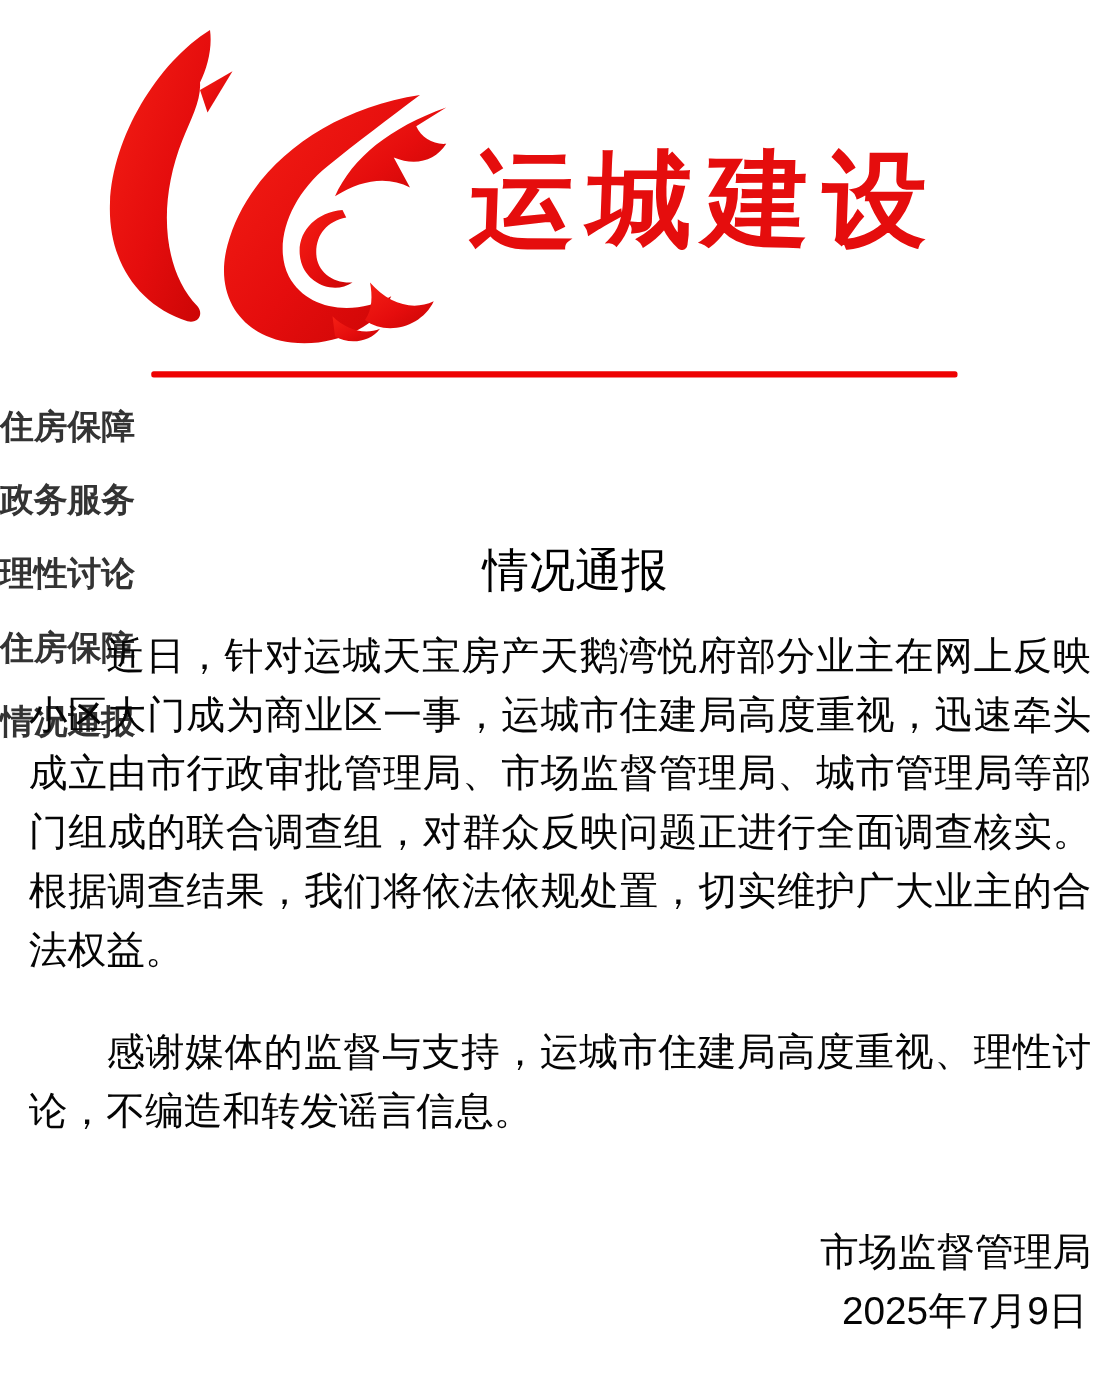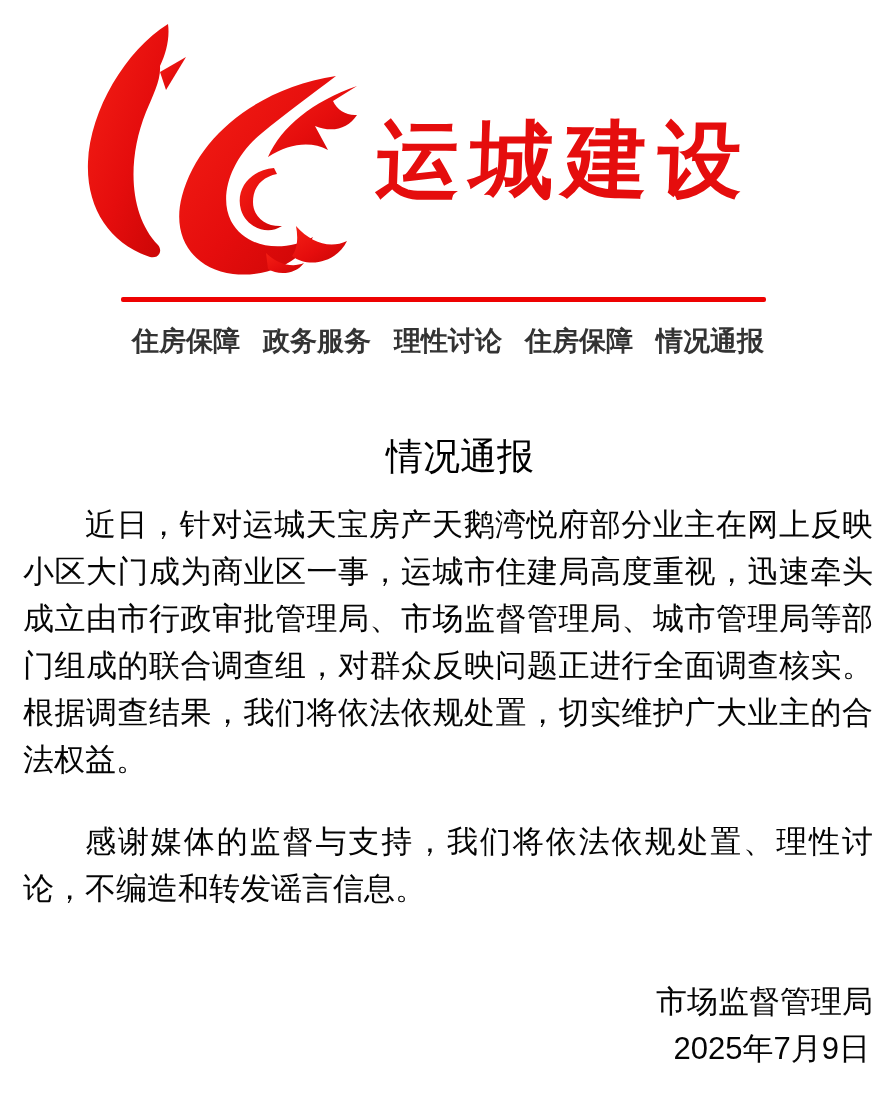--- a/index.html
+++ b/index.html
@@ -43,20 +43,21 @@
   .nav {
     position: absolute;
     left: 0; top: 323px;
     width: 896px;
     display: flex;
     justify-content: center;
     gap: 23px;
     font-size: 27px;
     font-weight: 600;
     color: #333333;
+    flex-direction: column;
   }
   .nav-item { cursor: pointer; white-space: nowrap; }
   
   .article-title {
     position: absolute;
     left: 0; top: 420px;
     width: 896px;
     margin: 12px;
     text-align: center;
     font-size: 37px;
@@ -133,20 +134,20 @@
     <span class="nav-item">政务服务</span>
     <span class="nav-item">理性讨论</span>
     <span class="nav-item">住房保障</span>
     <span class="nav-item">情况通报</span>
   </nav>
 
   <h1 class="article-title">情况通报</h1>
 
   <main class="article-body">
     <p>近日，针对运城天宝房产天鹅湾悦府部分业主在网上反映小区大门成为商业区一事，运城市住建局高度重视，迅速牵头成立由市行政审批管理局、市场监督管理局、城市管理局等部门组成的联合调查组，对群众反映问题正进行全面调查核实。根据调查结果，我们将依法依规处置，切实维护广大业主的合法权益。</p>
-    <p>感谢媒体的监督与支持，我们将依法依规处置、理性讨论，不编造和转发谣言信息。</p>
+    <p>感谢媒体的监督与支持，运城市住建局高度重视、理性讨论，不编造和转发谣言信息。</p>
   </main>
 
   <div class="signature">市场监督管理局</div>
 
   <div class="date">2025年7月9日</div>
 
 </div>
 
 </body></html>

